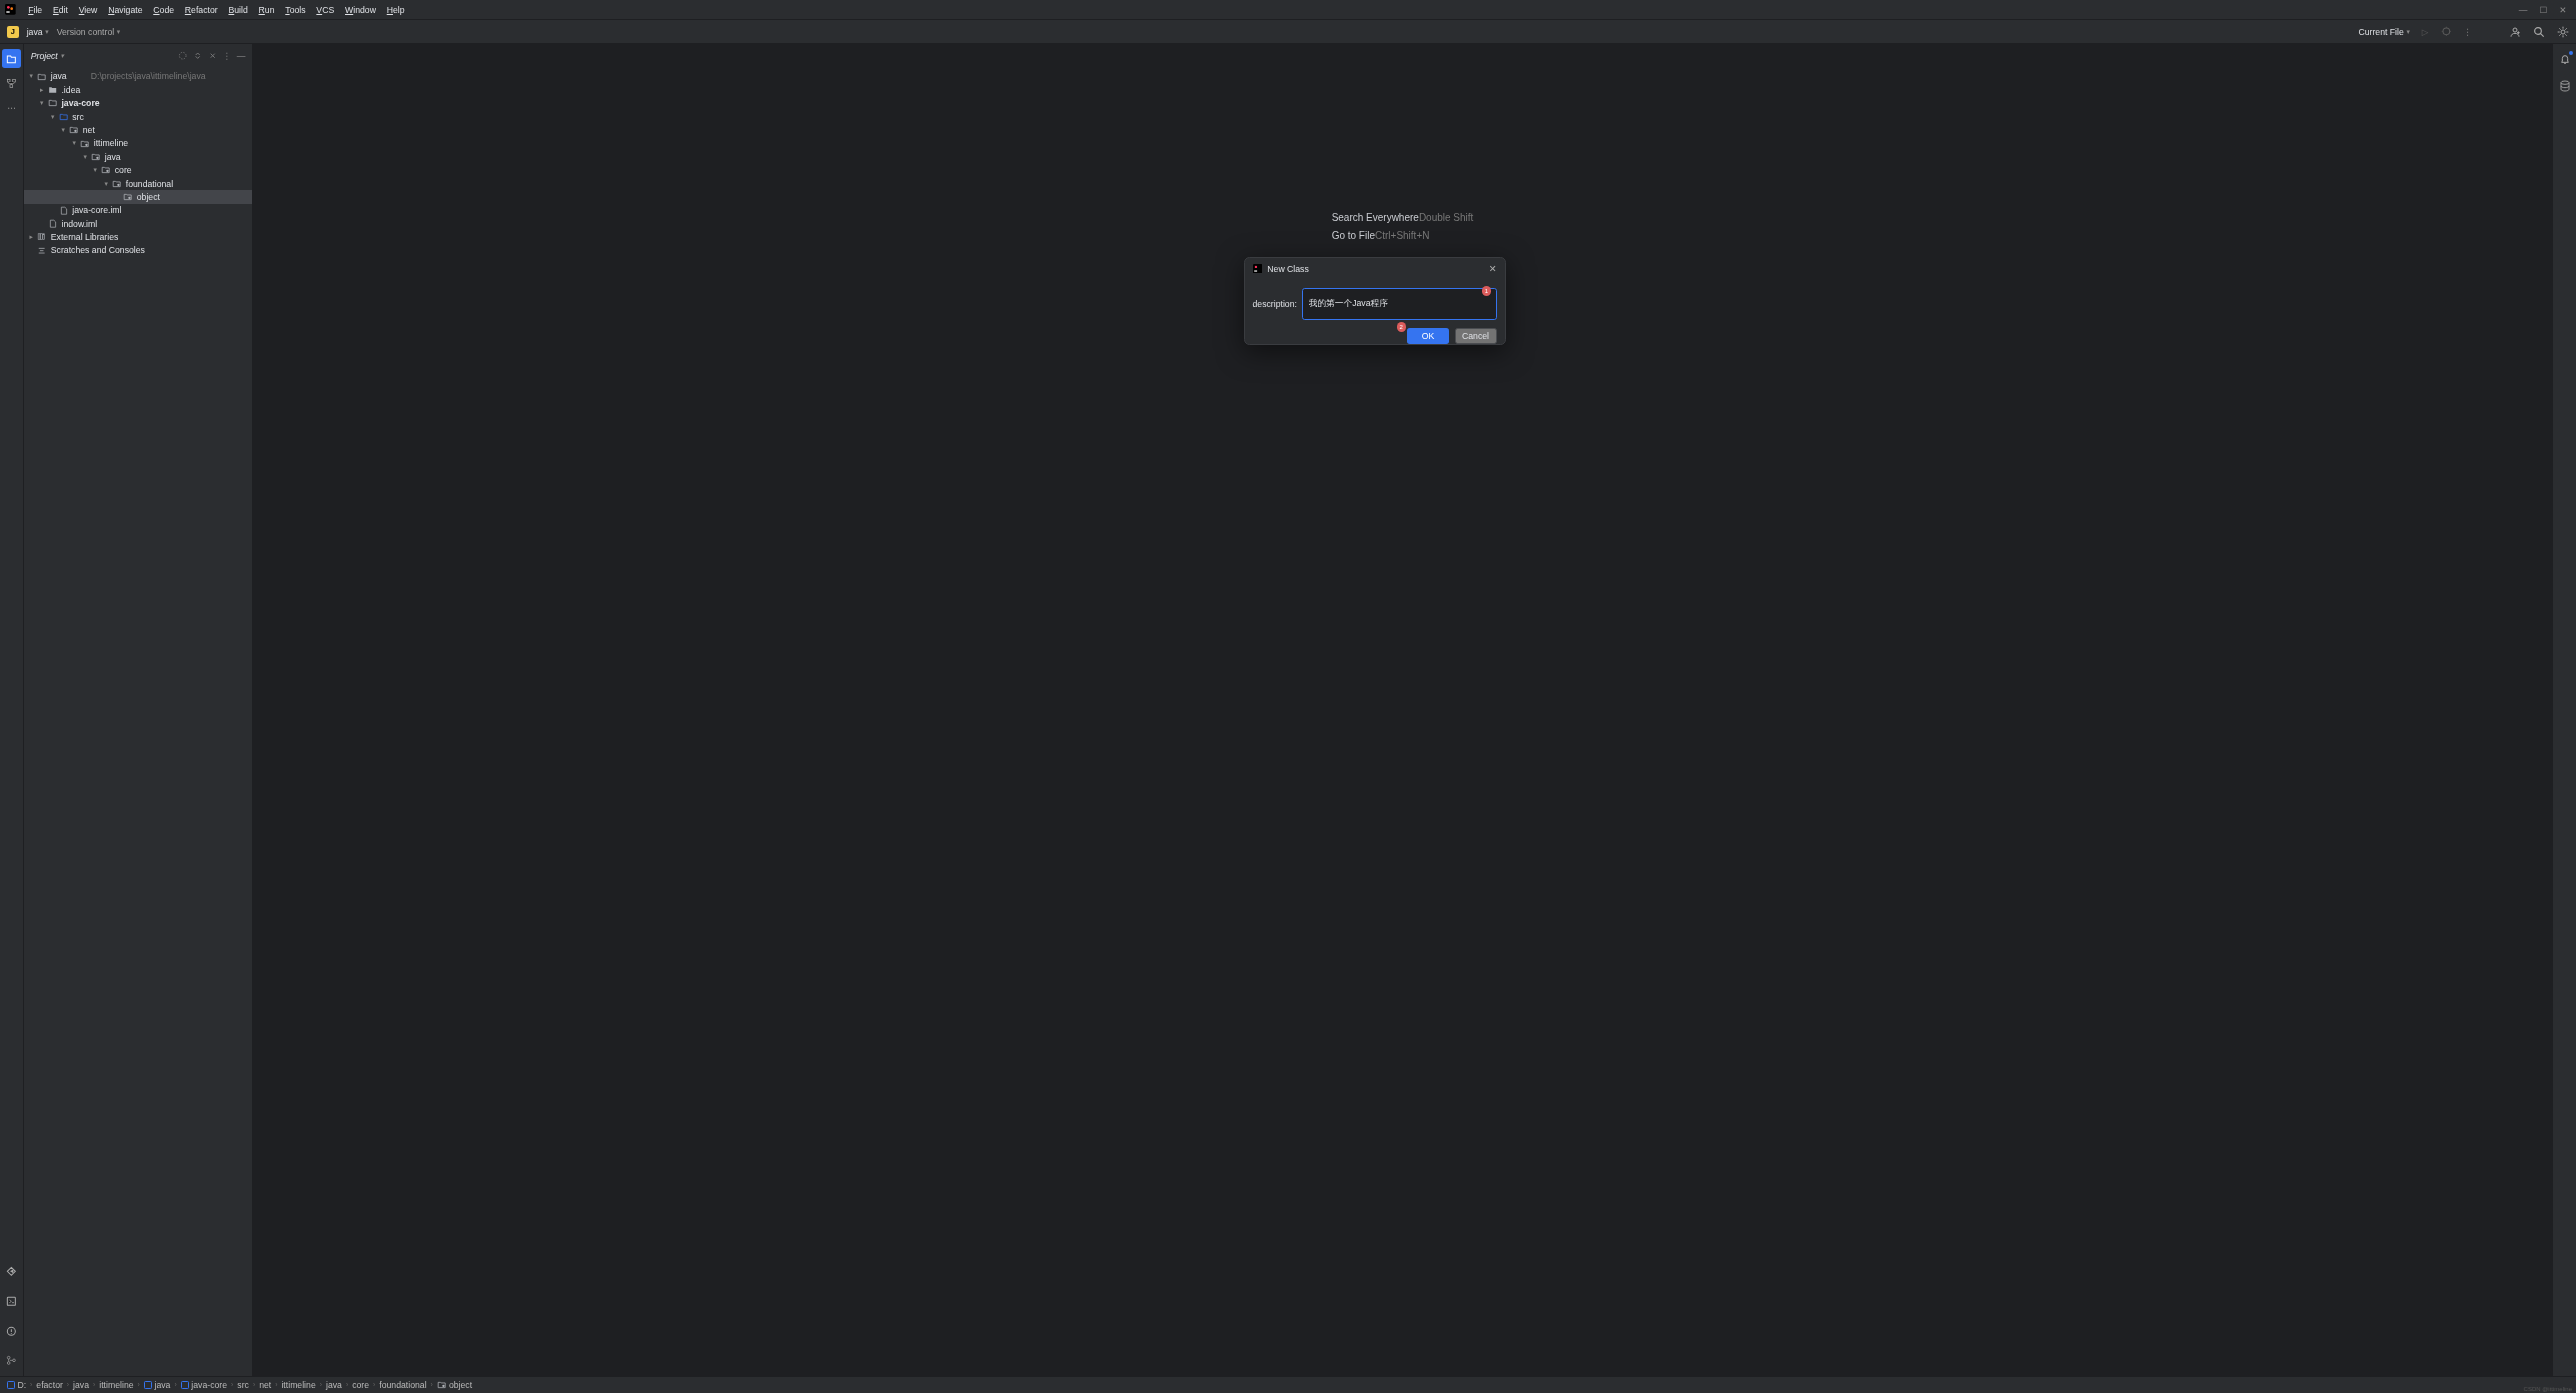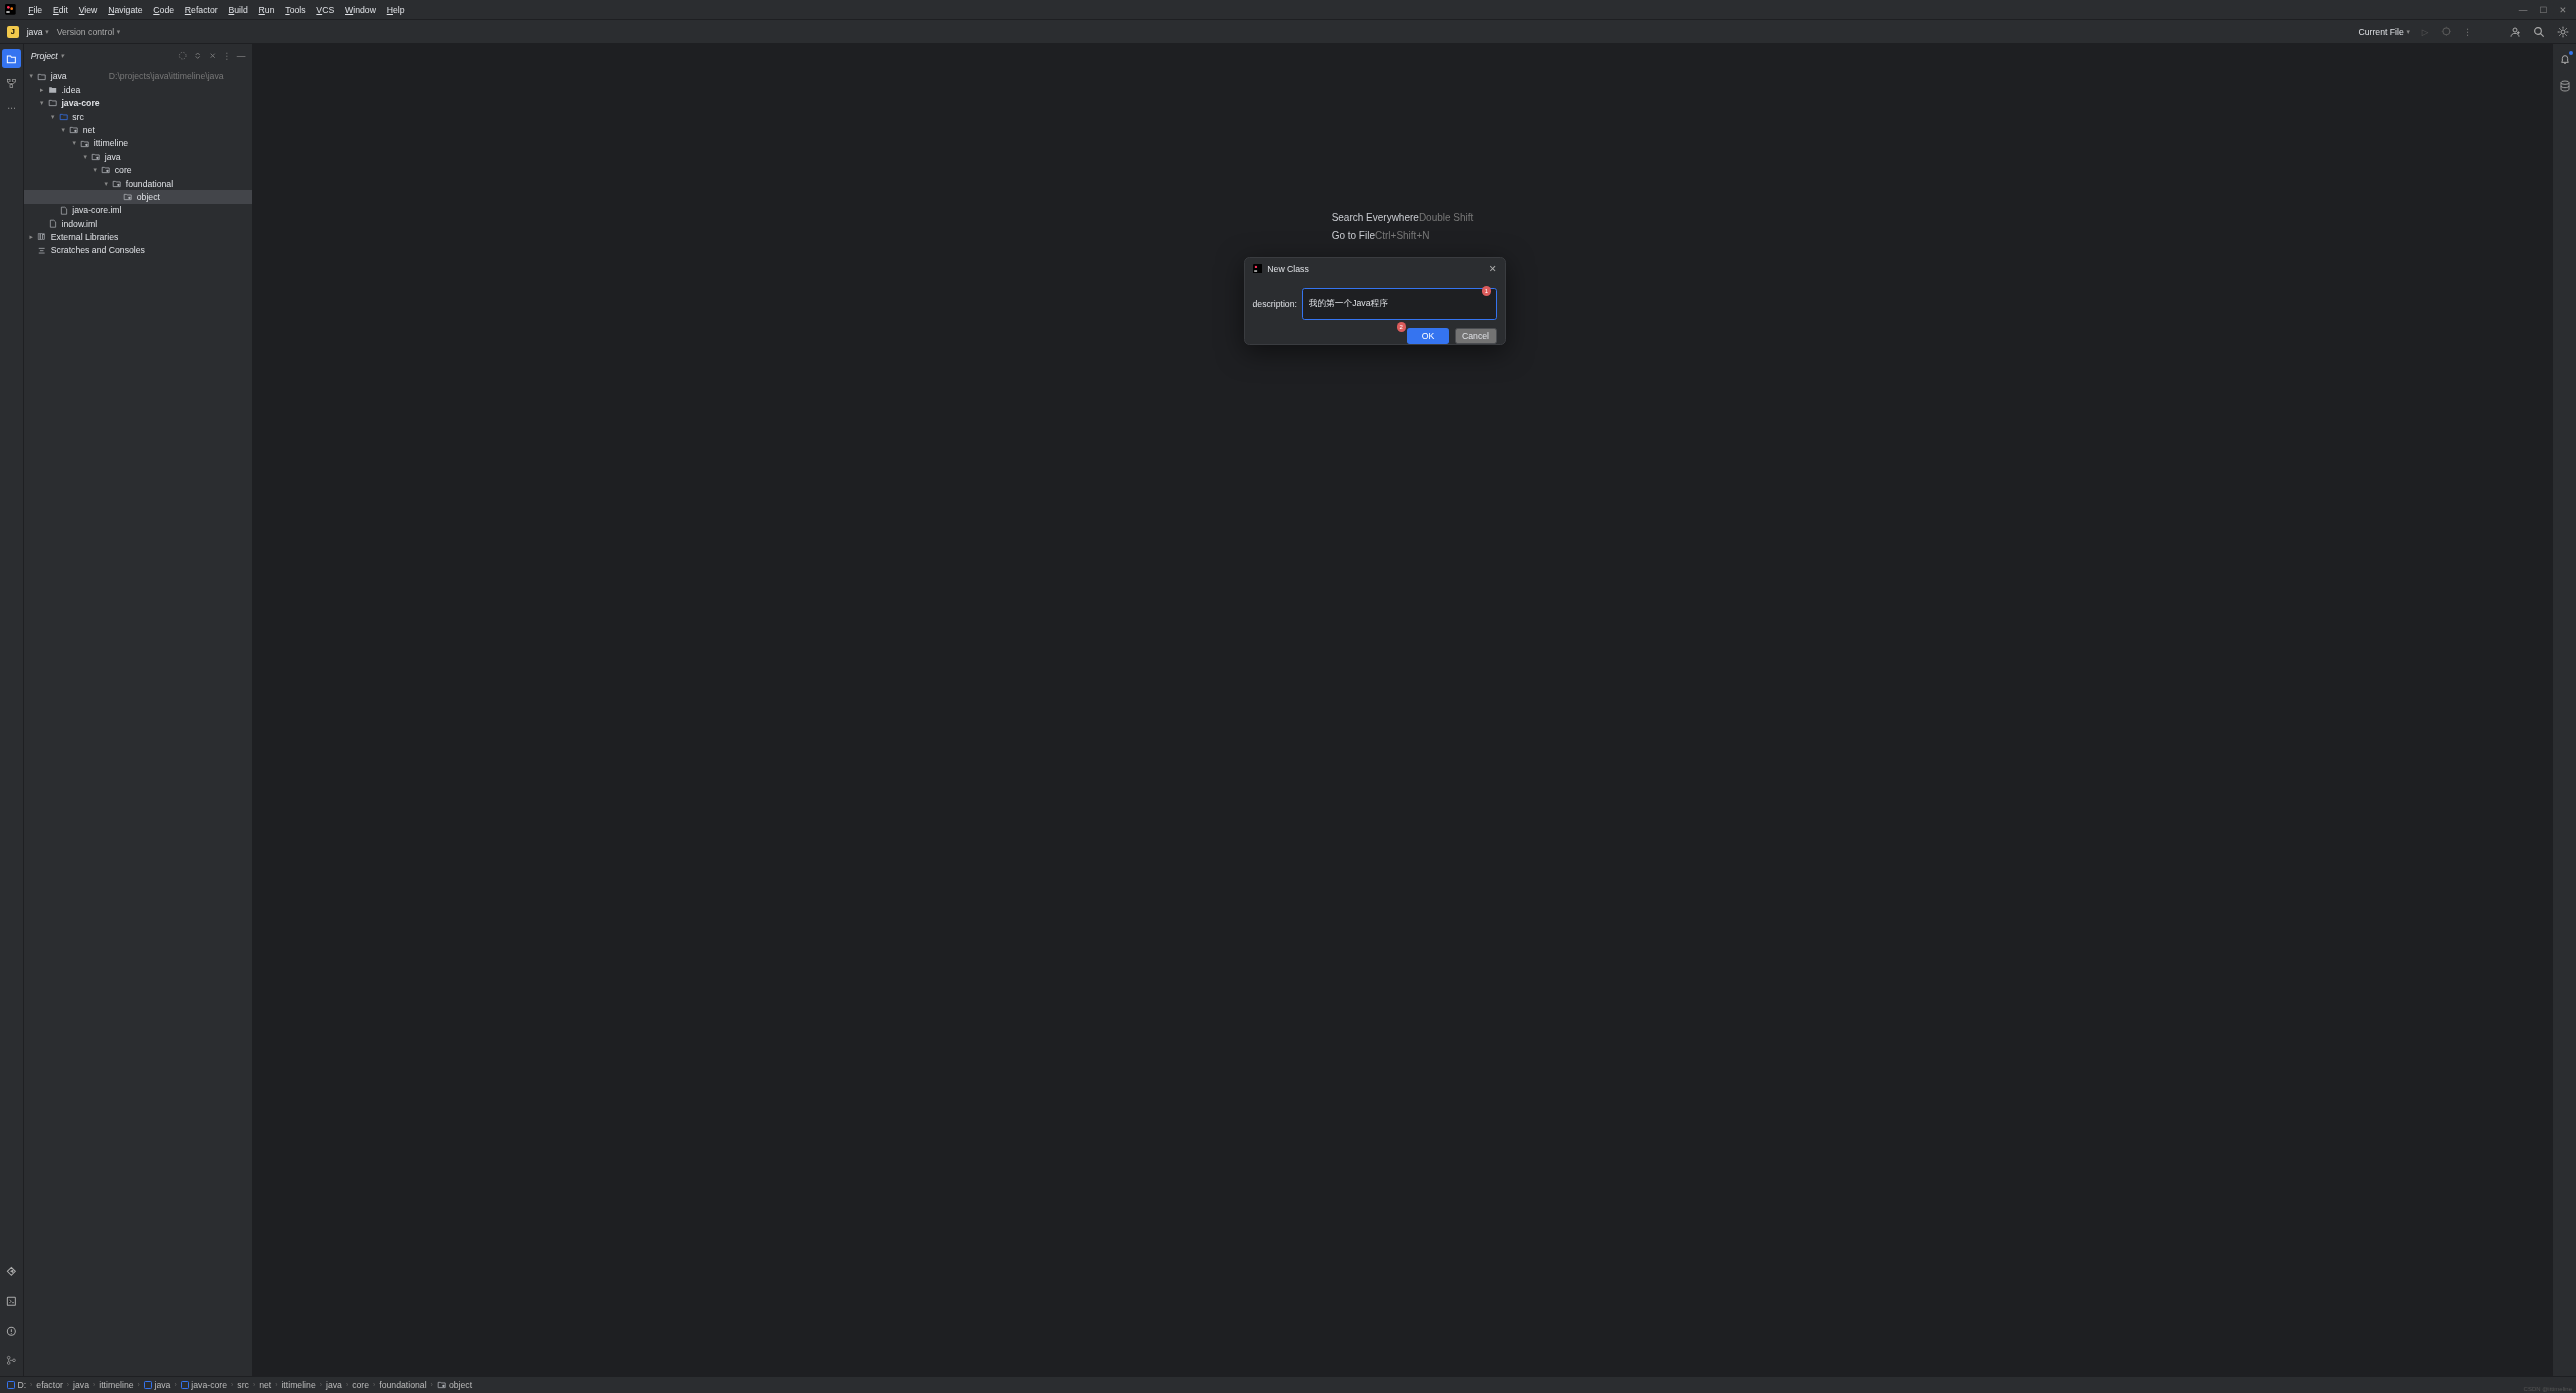--- a/index.html
+++ b/index.html
@@ -138,21 +138,21 @@
   display: flex;
   align-items: center;
   height: 13.4px;
   padding: 0 5.4px;
   cursor: pointer;
 }
 .tree-row.selected { background:#43454a;}
 .tree-row .arrow { width:8px; color:#888; font-size:6.7px; flex-shrink:0;}
 .tree-row .icon { width:10.7px; margin-right:2.7px; flex-shrink:0;}
 .tree-row .label { color:#dfe1e5;}
-.tree-row .path { color:#787878; margin-left:18px;padding-left:24px;}
+.tree-row .path { color:#787878; margin-left:0;padding-left:24px;}
 .ind { display:inline-block;}
 .editor {
   flex:1;
   background:#1e1f22;
   position:relative;
   display:flex;
   align-items:flex-start;
   justify-content:center;
 }
 .hints { margin-top:168px; text-align:left;}

